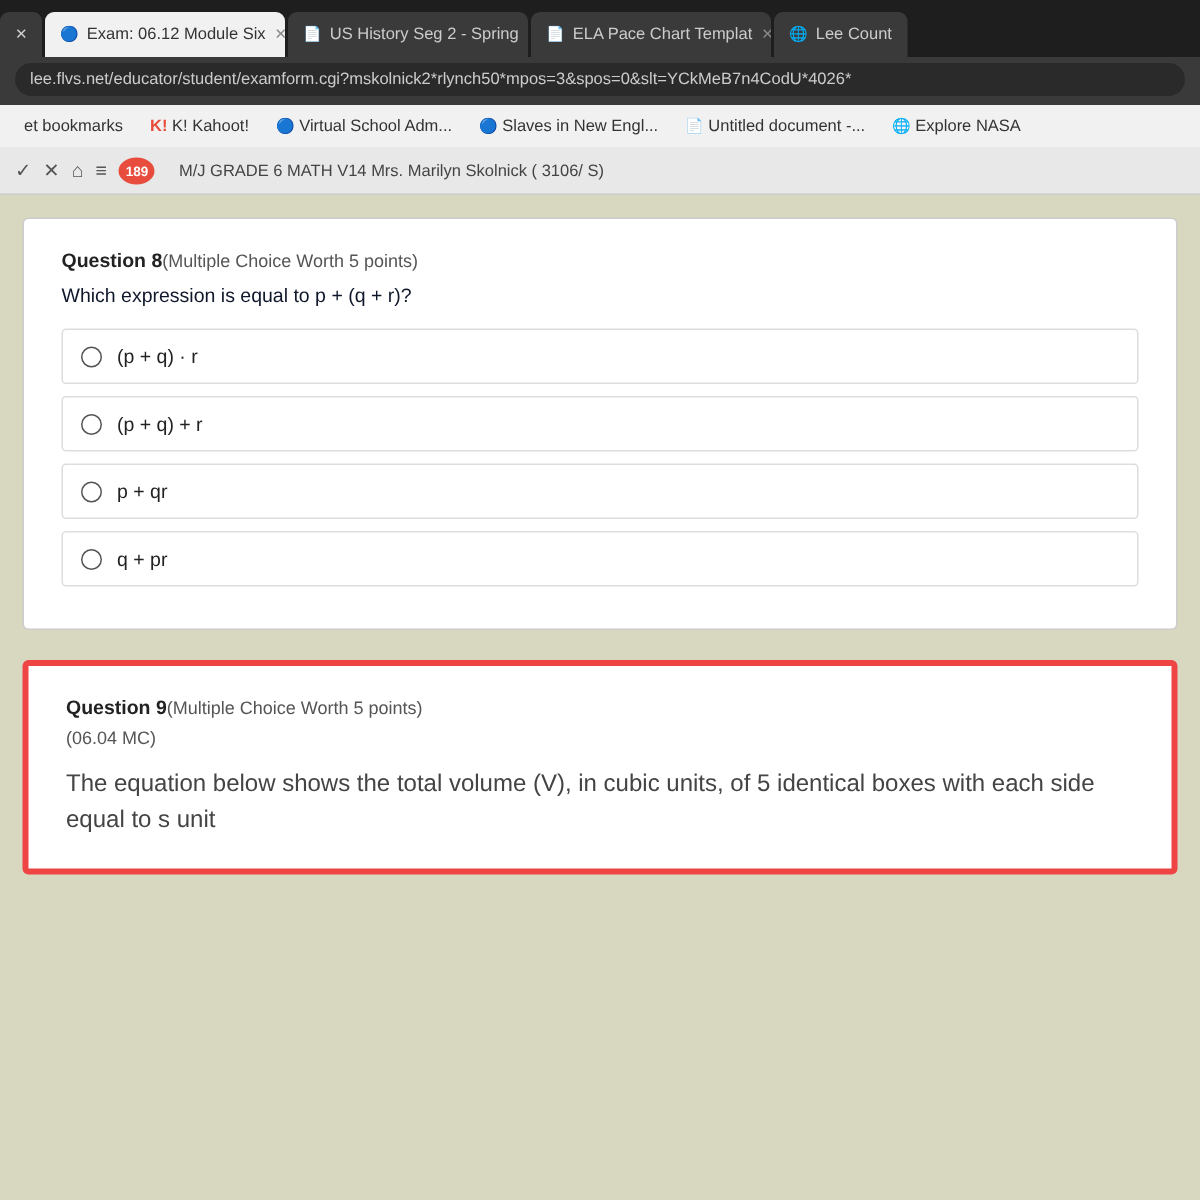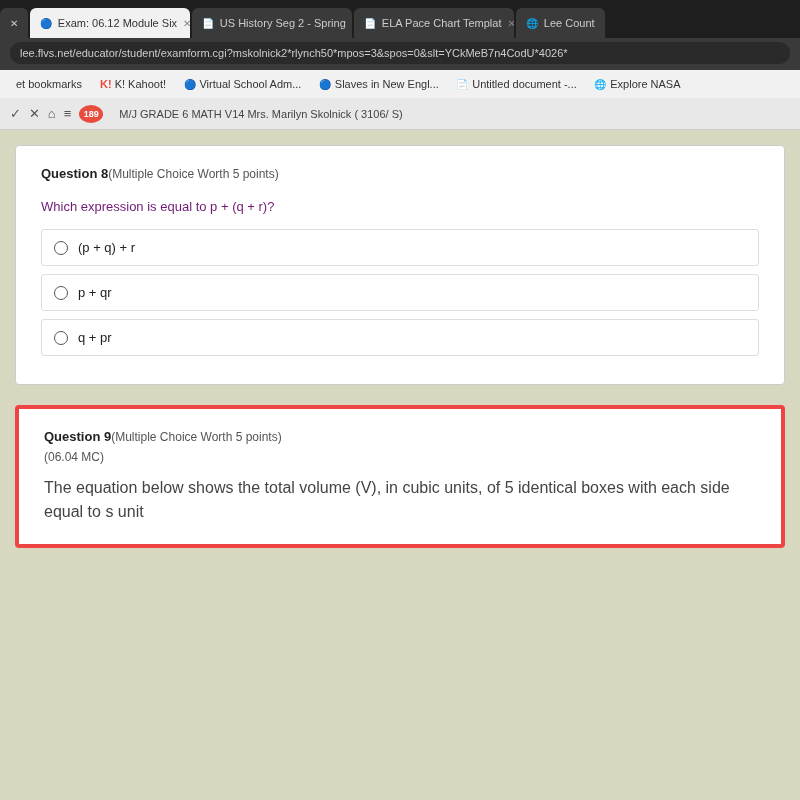--- a/index.html
+++ b/index.html
@@ -149,21 +149,21 @@
     .question-card {
       background: white;
       border: 1px solid #ccc;
       border-radius: 4px;
       padding: 20px 25px;
       margin-bottom: 20px;
     }
 
     .question-header {
       font-size: 13px;
-      margin-bottom: 18px;
+      margin-bottom: 8px;
     }
 
     .question-number {
       font-weight: bold;
       color: #222;
     }
 
     .question-type {
       font-weight: normal;
       color: #555;
@@ -171,21 +171,21 @@
     }
 
     .question-code {
       font-size: 12px;
       color: #555;
       margin-bottom: 12px;
     }
 
     .question-text {
       font-size: 13px;
-      color: #701a75;
+      color: #0f172a;
       margin-bottom: 15px;
     }
 
     .answer-option {
       display: flex;
       align-items: center;
       border: 1px solid #ddd;
       border-radius: 3px;
       padding: 10px 12px;
       margin-bottom: 8px;
@@ -305,20 +305,24 @@
 </div>
 
 <div class="main-content">
 
   <div class="question-card">
     <div class="question-header">
       <span class="question-number">Question 8</span><span class="question-type">(Multiple Choice Worth 5 points)</span>
     </div>
     <div class="question-text">Which expression is equal to p + (q + r)?</div>
 
+    <div class="answer-option">
+      <div class="radio-circle"></div>
+      <span class="answer-text">(p + q) · r</span>
+    </div>
 
     <div class="answer-option">
       <div class="radio-circle"></div>
       <span class="answer-text">(p + q) + r</span>
     </div>
 
     <div class="answer-option">
       <div class="radio-circle"></div>
       <span class="answer-text">p + qr</span>
     </div>

